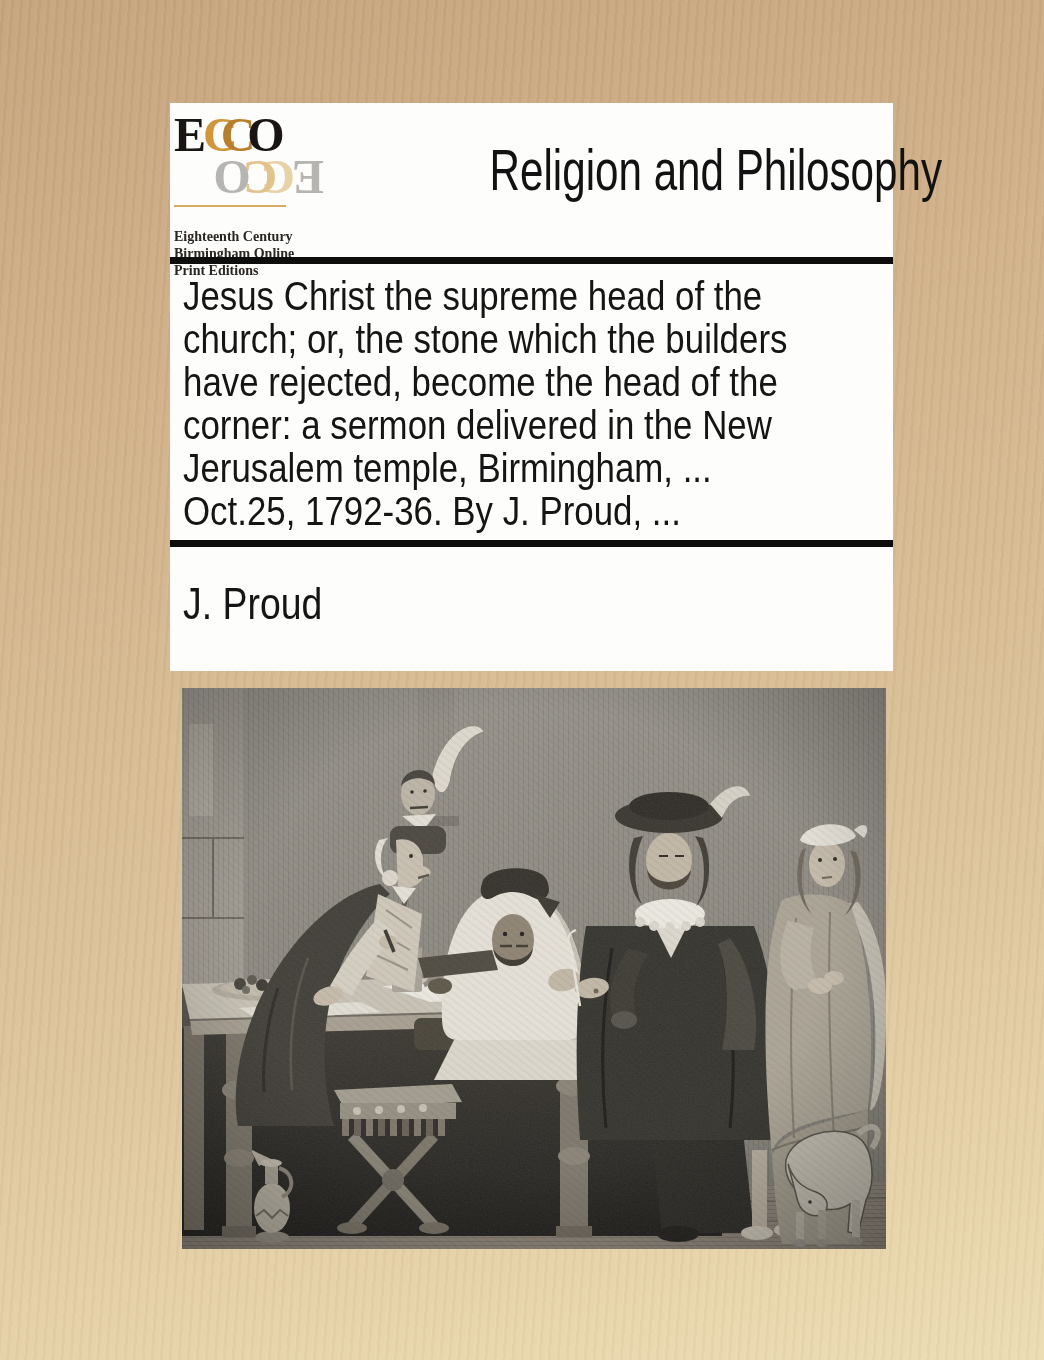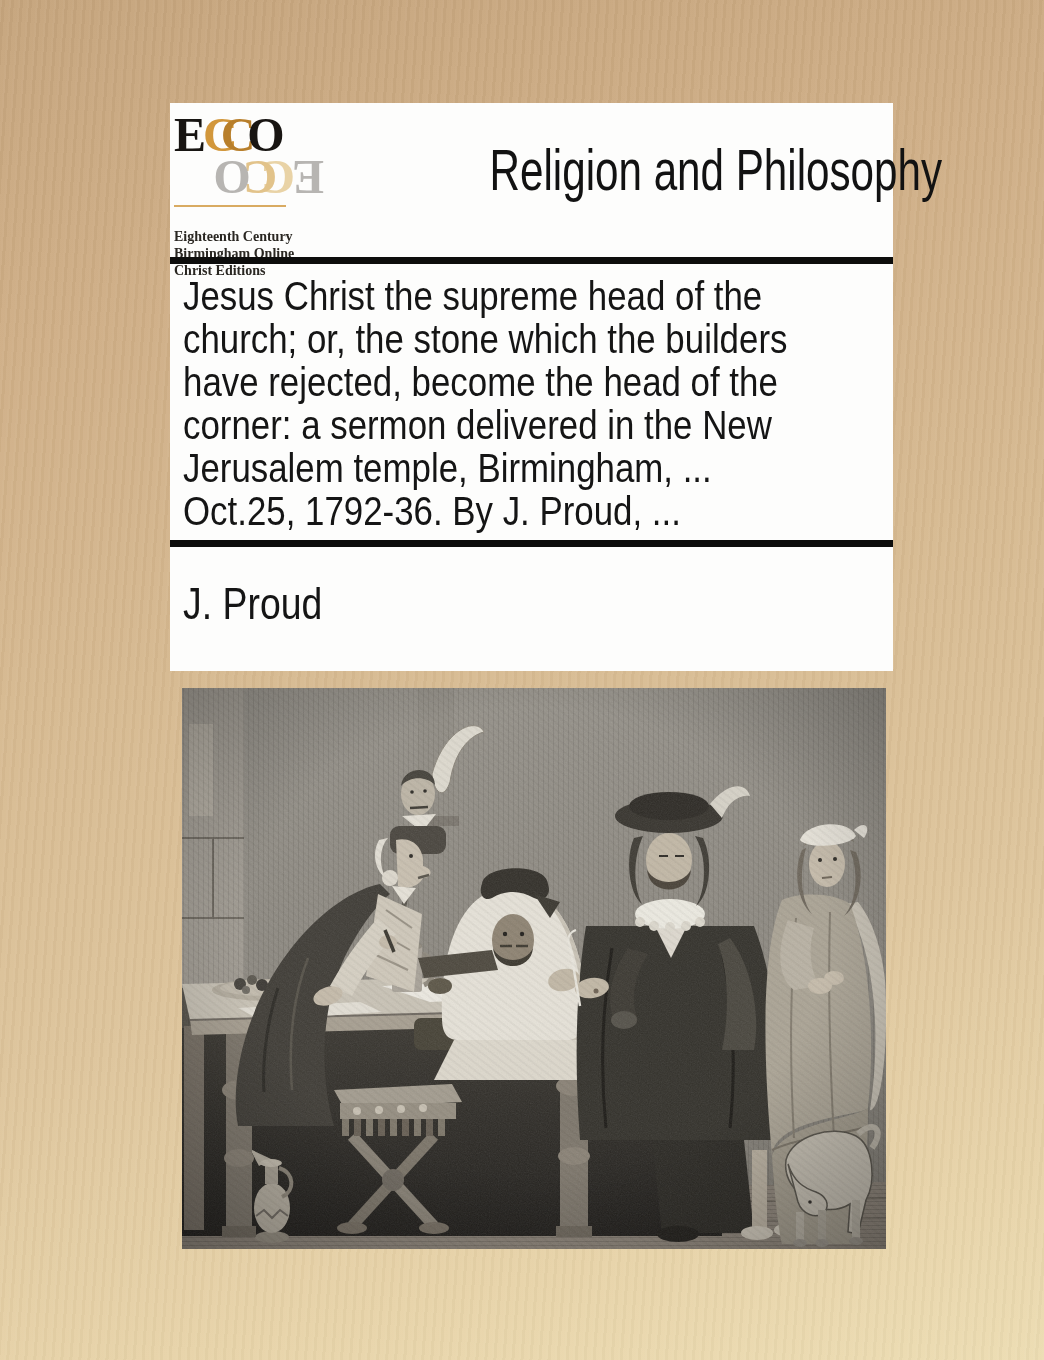--- a/index.html
+++ b/index.html
@@ -53,21 +53,21 @@
 
 <div class="cover-panel">
 
   <div class="logo">
     <div class="logo-word"><span class="lk">E</span><span class="c1">C</span><span class="c2">C</span><span class="lk lo">O</span></div>
     <div class="logo-word logo-mirror"><span class="lk">E</span><span class="c1">C</span><span class="c2">C</span><span class="lk lo">O</span></div>
     <div class="logo-rule"></div>
     <div class="logo-tagline">
       <div>Eighteenth Century</div>
       <div>Birmingham Online</div>
-      <div>Christ Editions</div>
+      <div>Print Editions</div>
     </div>
   </div>
 
   <div class="category-wrap">
     <span class="category">Religion and Philosophy</span>
   </div>
 
   <div class="rule rule-1"></div>
 
   <div class="title-block">

